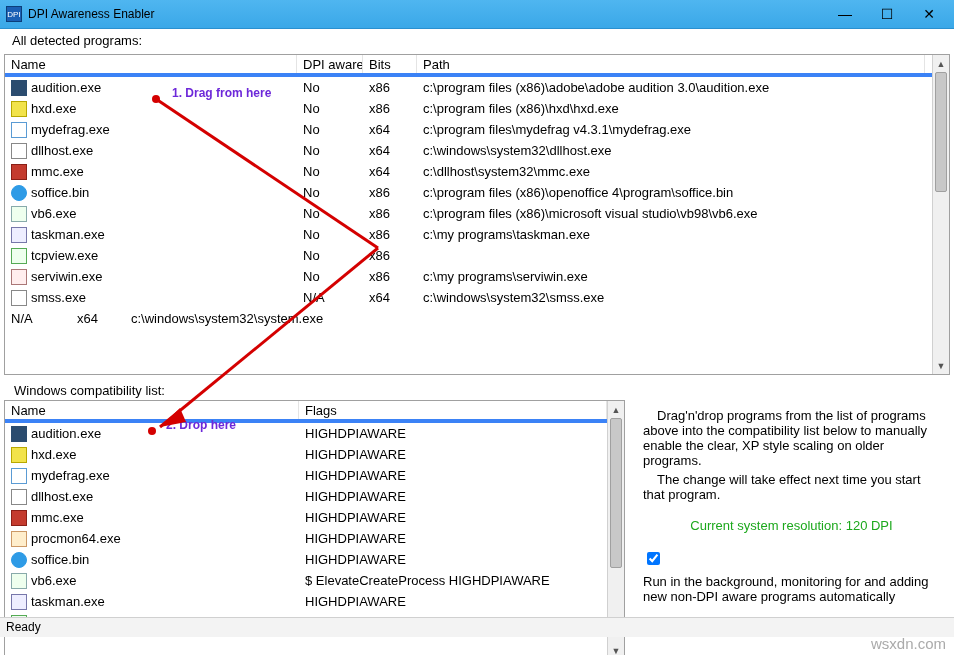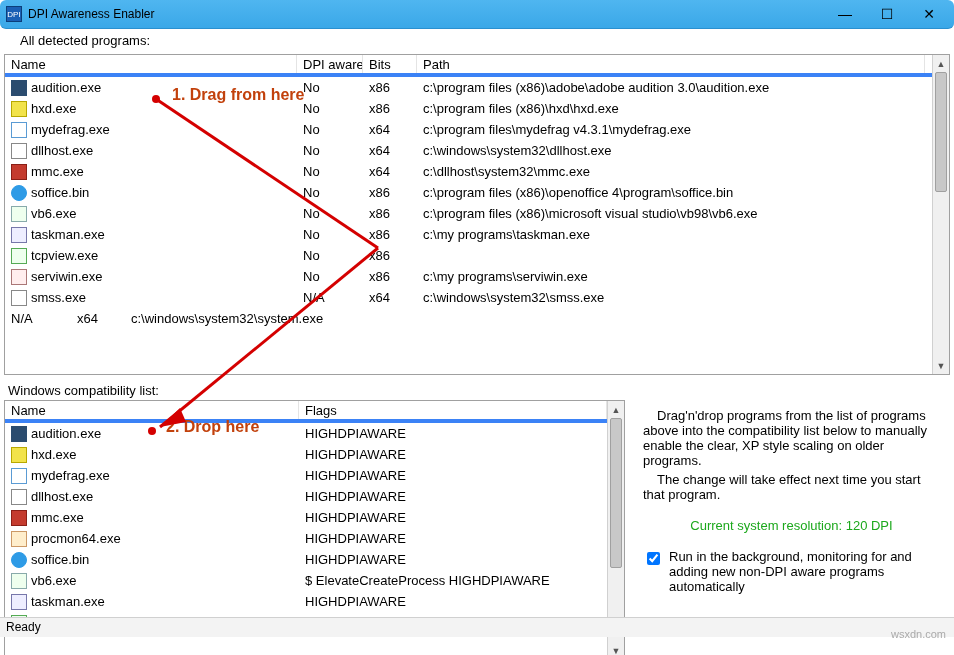--- a/index.html
+++ b/index.html
@@ -15,21 +15,20 @@
     position: relative;
   }
   .titlebar {
     height: 29px;
     background: linear-gradient(#4fb6f0, #3aa8e8);
     display: flex;
     align-items: center;
     padding: 0 4px 0 6px;
     color: #000;
     border-bottom: 1px solid #2a90d0;
-    border-radius: 6px;
   }
   .titlebar .app-icon {
     width: 16px; height: 16px;
     background: #1a5fb4;
     margin-right: 6px;
     font-size: 8px; color:#fff; display:flex;align-items:center;justify-content:center;
     border:1px solid #0b3e7a;
   }
   .titlebar .title { flex: 1; font-size: 12px; }
   .titlebar .btns { display: flex; }
@@ -127,41 +126,41 @@
     position:absolute;left:2px;right:2px;
     background:#c8c8c8;border:1px solid #a0a0a0;border-radius:2px;
   }
 
   #top-panel { height: 321px; }
   #bottom-area { display:flex; margin:0 4px 0 4px; height:260px;}
   #bottom-panel { flex:1;border:1px solid #a0a0a0; display:flex;flex-direction:column;}
   #right-panel { width:340px; padding: 8px 10px 4px 18px; font-size:13px; }
   #right-panel p { margin: 0 0 4px 0; text-indent: 14px;}
   .resolution { color:#1ca81c; text-align:center; margin:16px 0 16px 0; }
-  .chk-wrap { display:flex; align-items:flex-start; gap:6px; margin-top:8px;}
+  .chk-wrap { display:flex; align-items:flex-start; gap:6px; margin-top:8px;flex-direction:column;}
   .chk-wrap input { margin-top:3px;}
 
   .statusbar {
     position:absolute;bottom:18px;left:0;right:0;
     height:20px;border-top:1px solid #d0d0d0;
     padding:2px 6px;font-size:12px;
     background:#f3f3f3;
   }
   .watermark {
-    position:absolute;bottom:15px;right:8px;
-    font-size:11px;color:#aaa;
+    position:absolute;bottom:3px;right:8px;
+    font-size:15px;color:#aaa;
   }
 
   
   .overlay {
     position:absolute; inset:0; pointer-events:none;
   }
   .callout {
     position:absolute;
-    color:#c2410c;font-weight:bold;font-size:16px;
+    color:#6d28d9;font-weight:bold;font-size:12px;
   }
   .dot {
     position:absolute;width:8px;height:8px;border-radius:50%;
     background:#d40000;
   }
   svg.arrow { position:absolute; top:0; left:0; width:954px; height:655px; }
   svg.arrow line { stroke:#d40000; stroke-width:3; }
   svg.arrow polygon { fill:#d40000; }
 
   
@@ -183,21 +182,21 @@
 <div class="titlebar">
   <div class="app-icon">DPI</div>
   <div class="title">DPI Awareness Enabler</div>
   <div class="btns">
     <div class="winbtn">—</div>
     <div class="winbtn">☐</div>
     <div class="winbtn">✕</div>
   </div>
 </div>
 
-<div class="panel-label" style="padding-left:20px;">All detected programs:</div>
+<div class="panel-label" style="padding-left:12px;">All detected programs:</div>
 <div id="top-panel" class="panel top">
   <div class="grid-wrap">
     <div class="grid">
       <div class="headerrow">
         <div class="col c-name">Name</div>
         <div class="col c-dpi">DPI aware</div>
         <div class="col c-bits">Bits</div>
         <div class="col c-path">Path</div>
       </div>
       <div class="rows" id="top-rows">
@@ -307,21 +306,21 @@
         </div>
     </div>
     <div class="scrollbar">
       <div class="sb-btn up">▲</div>
       <div class="thumb" style="top:17px;height:120px;"></div>
       <div class="sb-btn down">▼</div>
     </div>
   </div>
 </div>
 
-<div class="panel-label" style="padding-left:8px;">Windows compatibility list:</div>
+<div class="panel-label" style="padding-left:8px;margin-left:6px;">Windows compatibility list:</div>
 <div id="bottom-area">
   <div id="bottom-panel" class="bot">
     <div class="grid-wrap">
       <div class="grid">
         <div class="headerrow">
           <div class="col c-name">Name</div>
           <div class="col c-flags">Flags</div>
         </div>
         <div class="rows" id="bot-rows">
             <div class="row">

